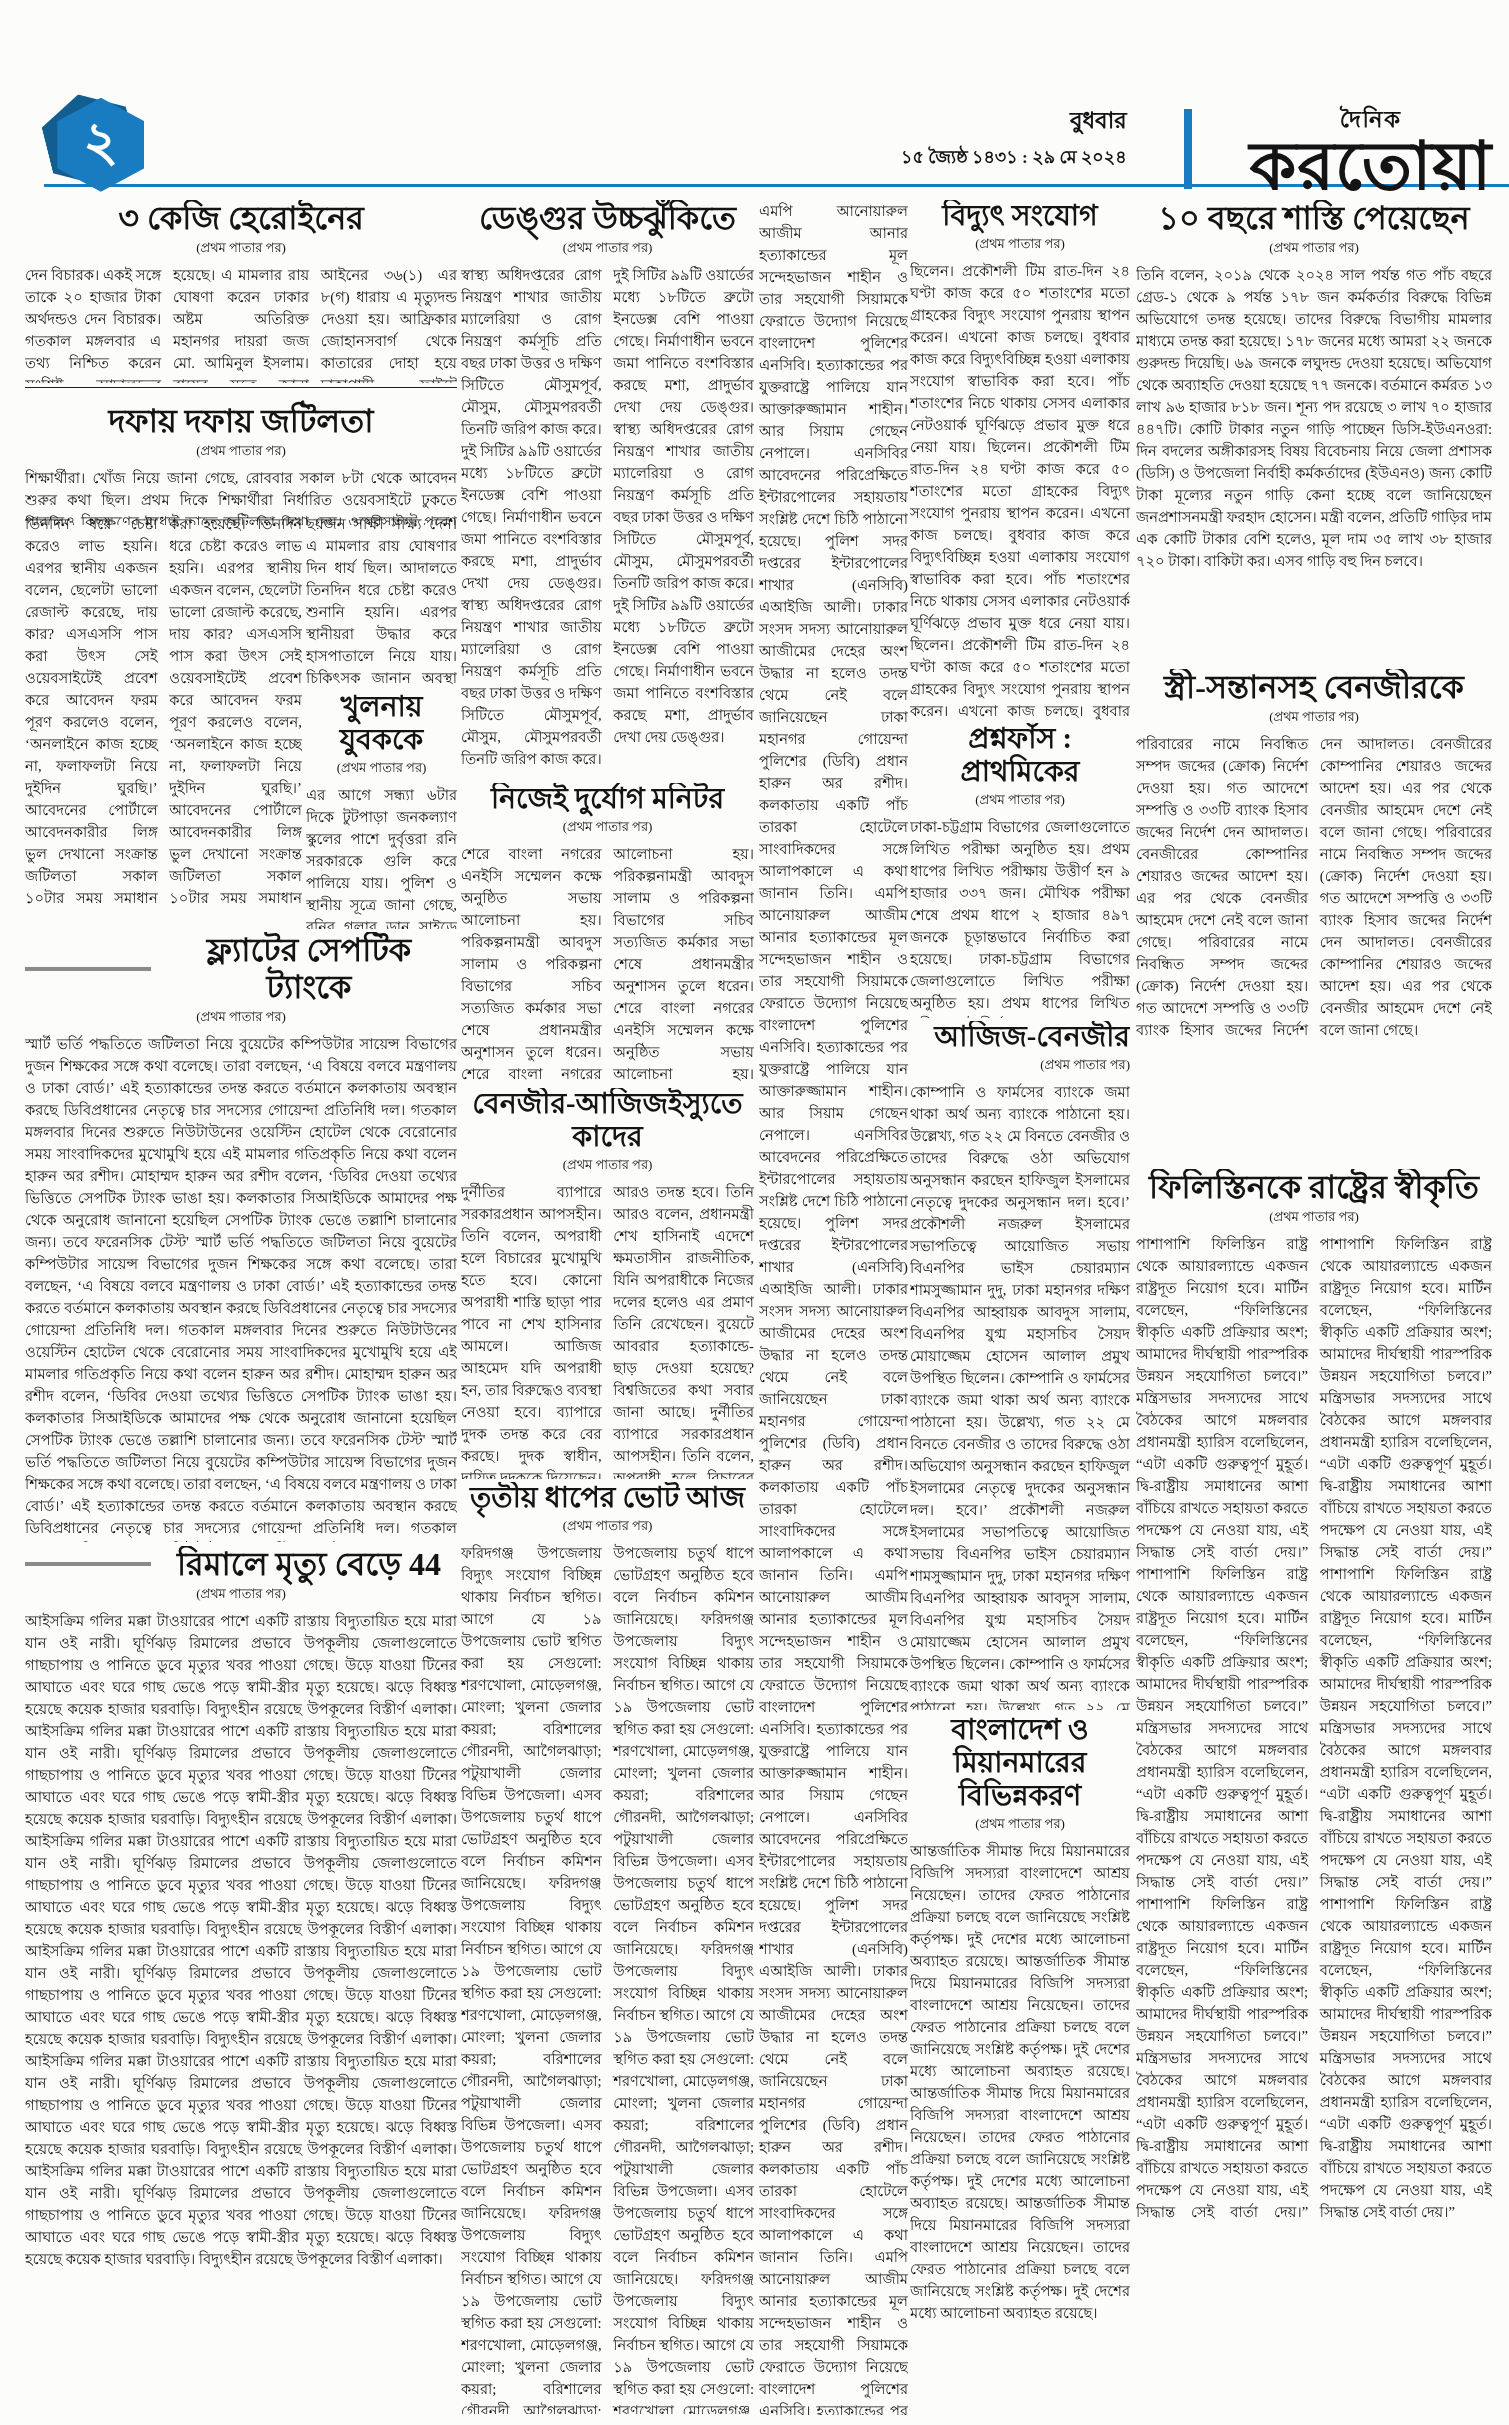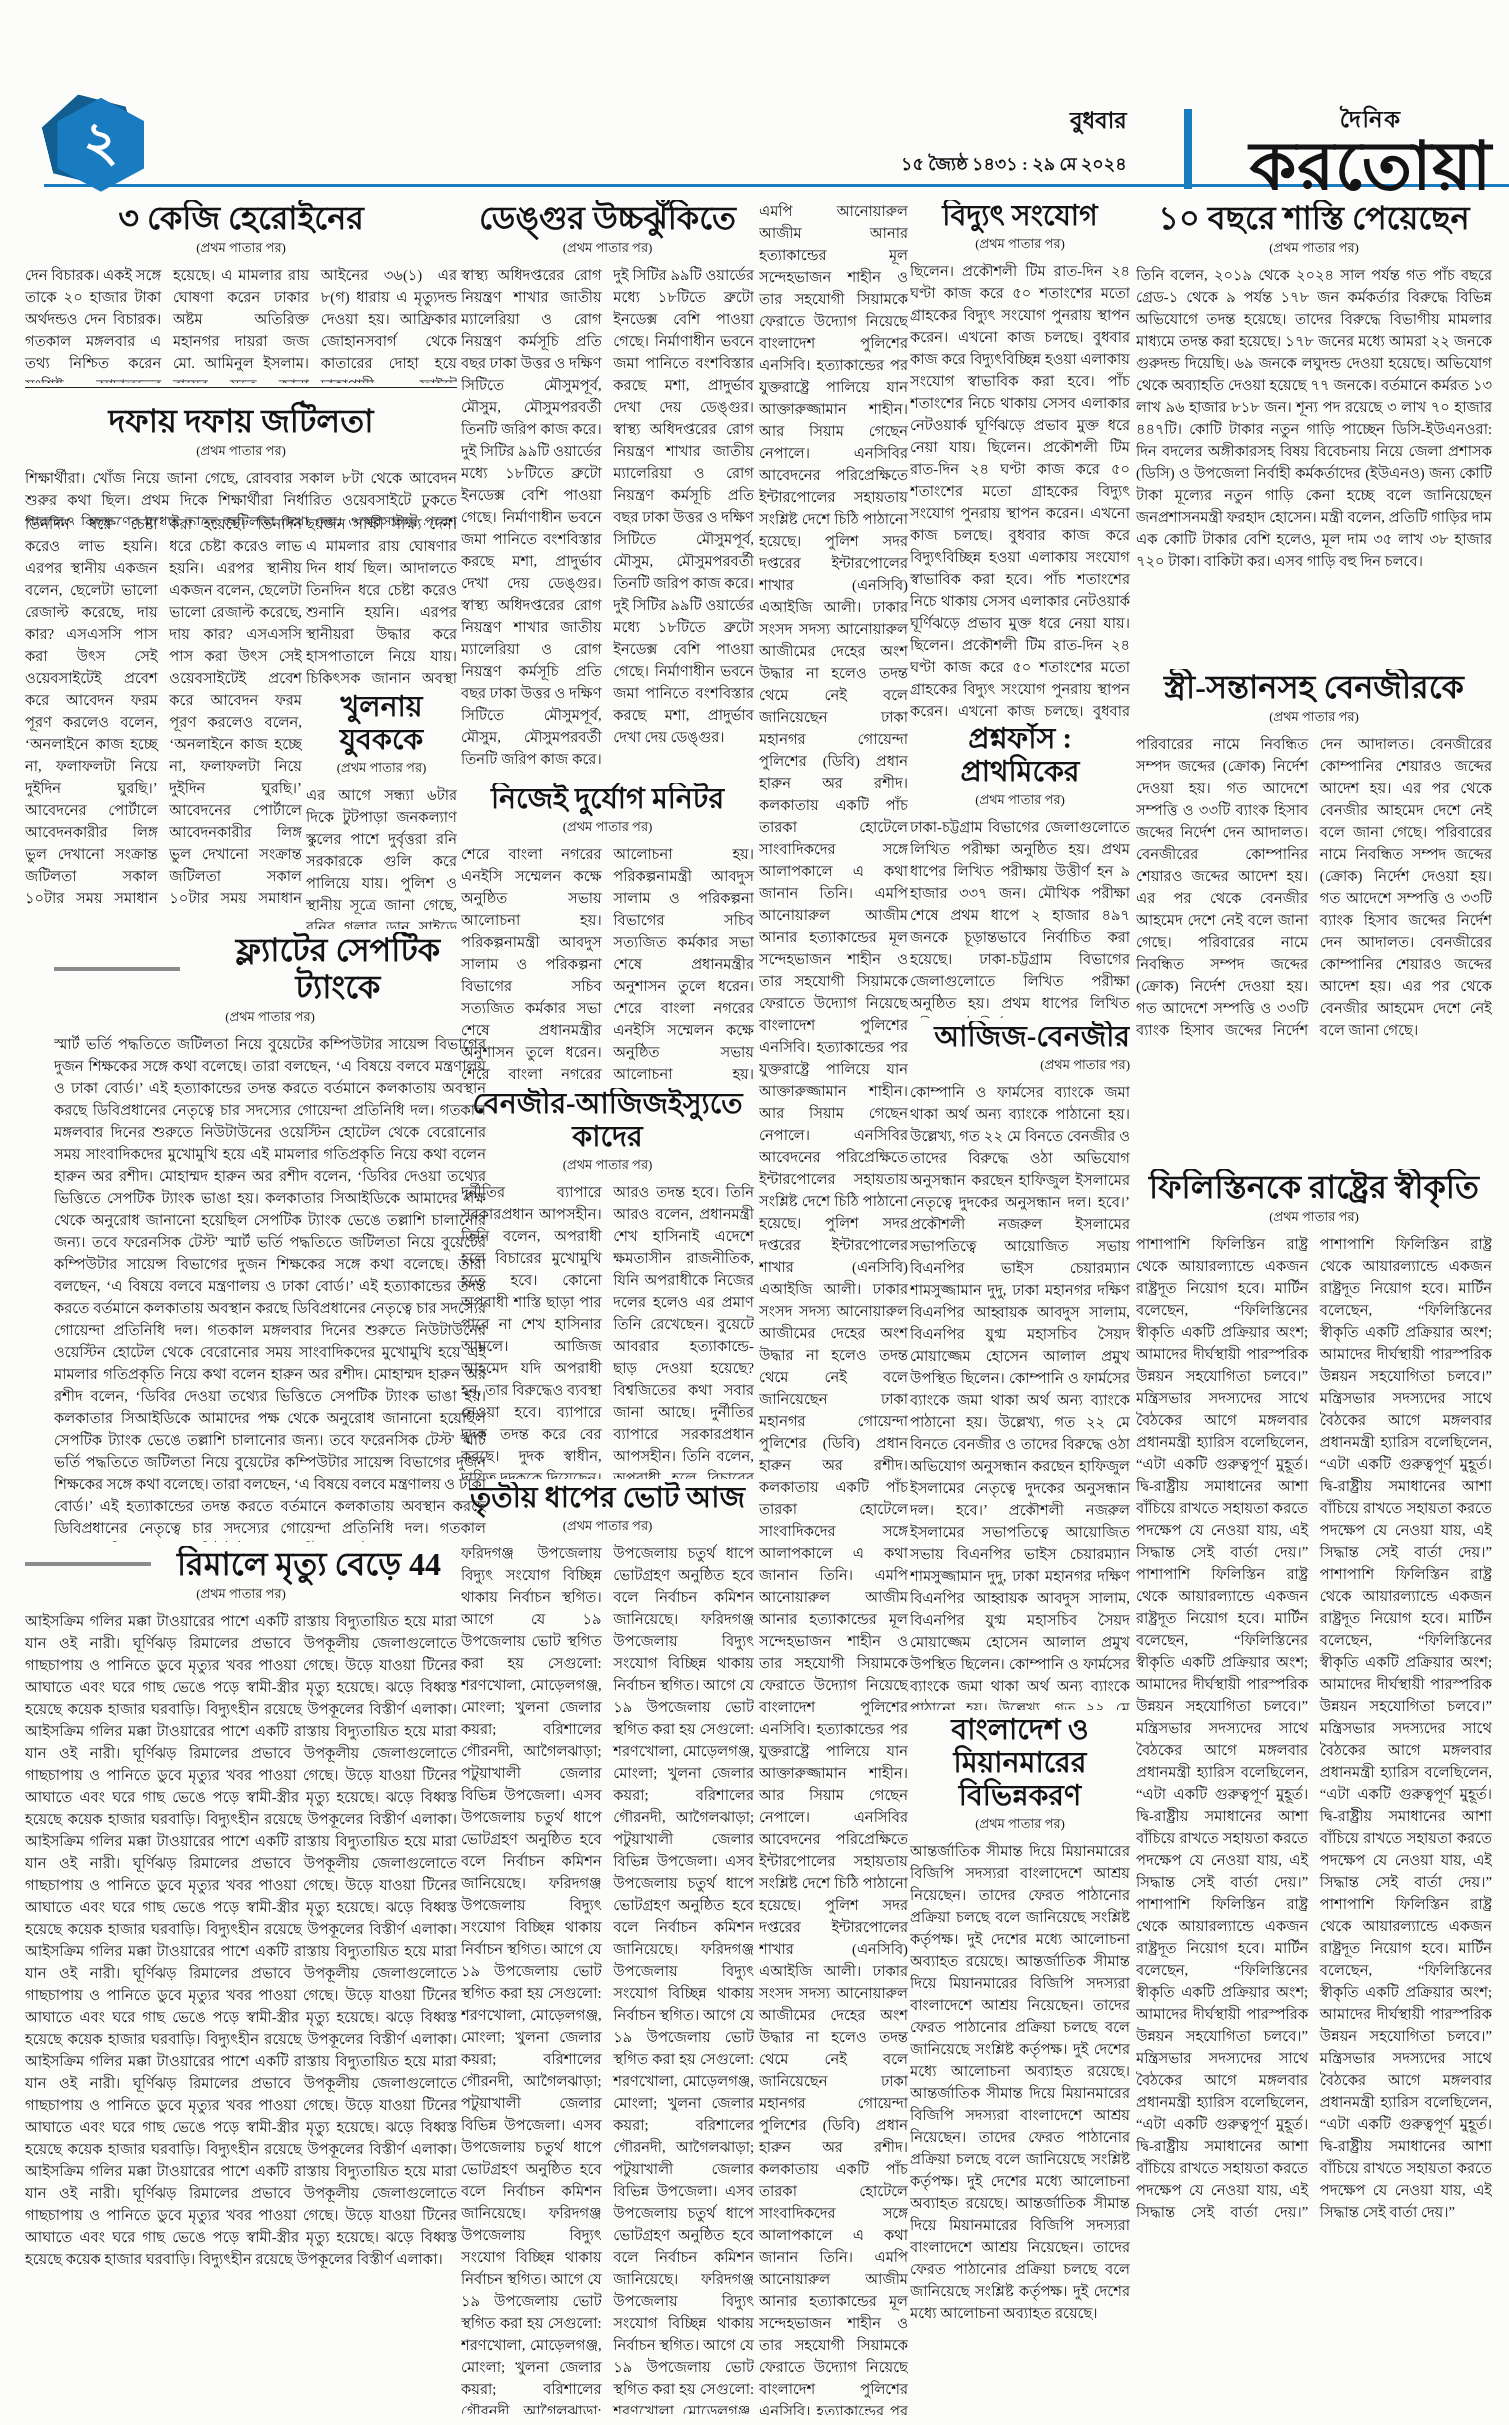--- a/index.html
+++ b/index.html
@@ -10,21 +10,21 @@
   .hex-wrap{position:absolute;left:44px;top:91px;width:106px;height:106px;}
   .hex{position:absolute;width:87px;height:94px;
        clip-path:polygon(50% 0,100% 25%,100% 75%,50% 100%,0 75%,0 25%);}
   .hex.back{left:1.7px;top:1.7px;background:#135e91;transform:rotate(-14deg);}
   .hex.front{left:13.4px;top:6.7px;background:#1a7cc0;}
   .hex-num{position:absolute;left:13.4px;top:6.7px;width:87px;height:94px;display:flex;
            align-items:center;justify-content:center;color:#fff;font-size:54px;font-weight:bold;}
   .masthead{position:absolute;right:17px;top:109px;display:flex;align-items:flex-start;gap:46px;}
   .date-block{text-align:right;padding-bottom:5px;}
   .weekday{font-size:22.6px;font-weight:bold;line-height:1.1;}
-  .dateline{font-size:17.6px;font-weight:bold;margin-top:17px;}
+  .dateline{font-size:17.6px;font-weight:bold;margin-top:10px;}
   .mast-bar{width:7.5px;height:80px;background:#1a7cc0;margin:0 11.7px;}
   .logo-block{text-align:center;line-height:1;}
   .logo-daily{font-size:22.6px;font-weight:bold;letter-spacing:1.7px;}
   .logo-name{font-size:67px;font-weight:bold;letter-spacing:0.8px;margin-top:1.7px;}
   
   .art{position:absolute;overflow:hidden;}
   .hl{margin:0 0 1.7px 0;font-size:32px;line-height:1.15;font-weight:bold;text-align:center;
       font-family:"Liberation Serif","DejaVu Serif",serif;}
   .hl.small{font-size:28.5px;}
   .kick{text-align:center;font-size:13px;margin:0 0 5px 0;}
@@ -77,21 +77,21 @@
     <div class="body cols2">তিনদিন ধরে চেষ্টা করেও লাভ হয়নি। এরপর স্থানীয় একজন বলেন, ছেলেটা ভালো রেজাল্ট করেছে, দায় কার? এসএসসি পাস করা উৎস সেই ওয়েবসাইটেই প্রবেশ করে আবেদন ফরম পূরণ করলেও বলেন, ‘অনলাইনে কাজ হচ্ছে না, ফলাফলটা নিয়ে দুইদিন ঘুরছি।’ আবেদনের পোর্টালে আবেদনকারীর লিঙ্গ ভুল দেখানো সংক্রান্ত জটিলতা সকাল ১০টার সময় সমাধান করা হয়েছে। তিনদিন ধরে চেষ্টা করেও লাভ হয়নি। এরপর স্থানীয় একজন বলেন, ছেলেটা ভালো রেজাল্ট করেছে, দায় কার? এসএসসি পাস করা উৎস সেই ওয়েবসাইটেই প্রবেশ করে আবেদন ফরম পূরণ করলেও বলেন, ‘অনলাইনে কাজ হচ্ছে না, ফলাফলটা নিয়ে দুইদিন ঘুরছি।’ আবেদনের পোর্টালে আবেদনকারীর লিঙ্গ ভুল দেখানো সংক্রান্ত জটিলতা সকাল ১০টার সময় সমাধান করা হয়েছে। তিনদিন ধরে চেষ্টা করেও লাভ হয়নি। এরপর স্থানীয় একজন বলেন, ছেলেটা ভালো রেজাল্ট করেছে, দায় কার? এসএসসি পাস করা উৎস সেই ওয়েবসাইটেই প্রবেশ করে আবেদন ফরম পূরণ করলেও বলেন, ‘অনলাইনে কাজ হচ্ছে না, ফলাফলটা নিয়ে দুইদিন ঘুরছি।’ আবেদনের পোর্টালে আবেদনকারীর লিঙ্গ ভুল দেখানো সংক্রান্ত জটিলতা সকাল ১০টার সময় সমাধান করা হয়েছে।</div>
   </section>
 
   <section class="art flexcol" style="left:306px;top:513px;width:151px;height:416px;">
     <div class="body" style="height:178px;flex:none;">ছয়জন সাক্ষী সাক্ষ্য দেন। এ মামলার রায় ঘোষণার দিন ধার্য ছিল। আদালতে তিনদিন ধরে চেষ্টা করেও শুনানি হয়নি। এরপর স্থানীয়রা উদ্ধার করে হাসপাতালে নিয়ে যায়। চিকিৎসক জানান অবস্থা আশঙ্কাজনক।</div>
     <h2 class="hl small">খুলনায় যুবককে</h2>
     <div class="kick">(প্রথম পাতার পর)</div>
     <div class="body grow">এর আগে সন্ধ্যা ৬টার দিকে টুটপাড়া জনকল্যাণ স্কুলের পাশে দুর্বৃত্তরা রনি সরকারকে গুলি করে পালিয়ে যায়। পুলিশ ও স্থানীয় সূত্রে জানা গেছে, রনির গলার ডান সাইডে কানের নিচে গুলি করা হয়েছে। গুলি করেই পালিয়ে যায়। পরে স্থানীয়রা উদ্ধার করে খুমেকে নিয়ে যায়।</div>
   </section>
 
-  <section class="art flexcol" style="left:25px;top:932px;width:432px;height:610px;margin-left:29px;">
+  <section class="art flexcol" style="left:25px;top:932px;width:432px;height:610px;">
     <div class="hlrow">
       <span class="dash"></span>
       <h2 class="hl">ফ্ল্যাটের সেপটিক ট্যাংকে</h2>
     </div>
     <div class="kick">(প্রথম পাতার পর)</div>
     <div class="body grow">স্মার্ট ভর্তি পদ্ধতিতে জটিলতা নিয়ে বুয়েটের কম্পিউটার সায়েন্স বিভাগের দুজন শিক্ষকের সঙ্গে কথা বলেছে। তারা বলছেন, ‘এ বিষয়ে বলবে মন্ত্রণালয় ও ঢাকা বোর্ড।’ এই হত্যাকান্ডের তদন্ত করতে বর্তমানে কলকাতায় অবস্থান করছে ডিবিপ্রধানের নেতৃত্বে চার সদস্যের গোয়েন্দা প্রতিনিধি দল। গতকাল মঙ্গলবার দিনের শুরুতে নিউটাউনের ওয়েস্টিন হোটেল থেকে বেরোনোর সময় সাংবাদিকদের মুখোমুখি হয়ে এই মামলার গতিপ্রকৃতি নিয়ে কথা বলেন হারুন অর রশীদ। মোহাম্মদ হারুন অর রশীদ বলেন, ‘ডিবির দেওয়া তথ্যের ভিত্তিতে সেপটিক ট্যাংক ভাঙা হয়। কলকাতার সিআইডিকে আমাদের পক্ষ থেকে অনুরোধ জানানো হয়েছিল সেপটিক ট্যাংক ভেঙে তল্লাশি চালানোর জন্য। তবে ফরেনসিক টেস্ট' স্মার্ট ভর্তি পদ্ধতিতে জটিলতা নিয়ে বুয়েটের কম্পিউটার সায়েন্স বিভাগের দুজন শিক্ষকের সঙ্গে কথা বলেছে। তারা বলছেন, ‘এ বিষয়ে বলবে মন্ত্রণালয় ও ঢাকা বোর্ড।’ এই হত্যাকান্ডের তদন্ত করতে বর্তমানে কলকাতায় অবস্থান করছে ডিবিপ্রধানের নেতৃত্বে চার সদস্যের গোয়েন্দা প্রতিনিধি দল। গতকাল মঙ্গলবার দিনের শুরুতে নিউটাউনের ওয়েস্টিন হোটেল থেকে বেরোনোর সময় সাংবাদিকদের মুখোমুখি হয়ে এই মামলার গতিপ্রকৃতি নিয়ে কথা বলেন হারুন অর রশীদ। মোহাম্মদ হারুন অর রশীদ বলেন, ‘ডিবির দেওয়া তথ্যের ভিত্তিতে সেপটিক ট্যাংক ভাঙা হয়। কলকাতার সিআইডিকে আমাদের পক্ষ থেকে অনুরোধ জানানো হয়েছিল সেপটিক ট্যাংক ভেঙে তল্লাশি চালানোর জন্য। তবে ফরেনসিক টেস্ট' স্মার্ট ভর্তি পদ্ধতিতে জটিলতা নিয়ে বুয়েটের কম্পিউটার সায়েন্স বিভাগের দুজন শিক্ষকের সঙ্গে কথা বলেছে। তারা বলছেন, ‘এ বিষয়ে বলবে মন্ত্রণালয় ও ঢাকা বোর্ড।’ এই হত্যাকান্ডের তদন্ত করতে বর্তমানে কলকাতায় অবস্থান করছে ডিবিপ্রধানের নেতৃত্বে চার সদস্যের গোয়েন্দা প্রতিনিধি দল। গতকাল মঙ্গলবার দিনের শুরুতে নিউটাউনের ওয়েস্টিন হোটেল থেকে বেরোনোর সময় সাংবাদিকদের মুখোমুখি হয়ে এই মামলার গতিপ্রকৃতি নিয়ে কথা বলেন হারুন অর রশীদ। মোহাম্মদ হারুন অর রশীদ বলেন, ‘ডিবির দেওয়া তথ্যের ভিত্তিতে সেপটিক ট্যাংক ভাঙা হয়। কলকাতার সিআইডিকে আমাদের পক্ষ থেকে অনুরোধ জানানো হয়েছিল সেপটিক ট্যাংক ভেঙে তল্লাশি চালানোর জন্য। তবে ফরেনসিক টেস্ট'</div>
   </section>
 
   <section class="art flexcol" style="left:25px;top:1546px;width:432px;height:869px;">
     <div class="hlrow">

